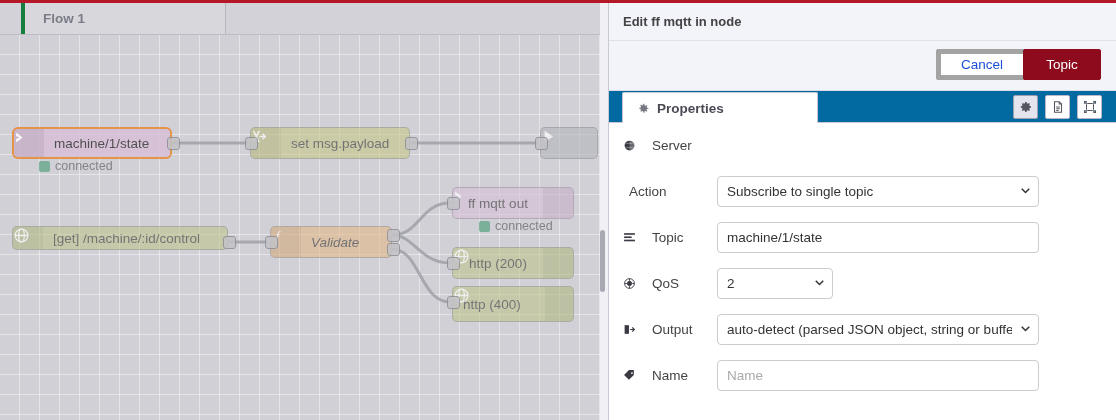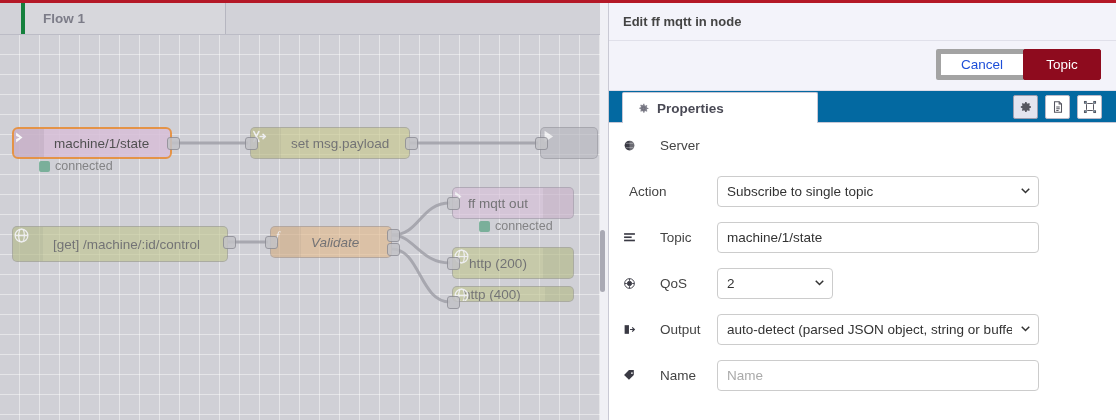--- a/index.html
+++ b/index.html
@@ -75,21 +75,21 @@
   .ico-btn{position:absolute;top:4px;width:25px;height:24px;box-sizing:border-box;border:1px solid #b9b9c8;
            background:#fff;border-radius:2px;display:flex;align-items:center;justify-content:center;cursor:pointer;}
   .ico-btn.active{background:#e4e4ef;border-color:#9d9db0;}
   .ico-btn svg{width:14px;height:14px;}
   #icon-btn-gear{left:404px;}
   #icon-btn-doc{left:436px;}
   #icon-btn-appearance{left:468px;}
 
   .ep-body{position:absolute;left:0;top:120px;width:507px;height:297px;background:#fff;overflow:hidden;}
   .form-row{position:absolute;left:0;width:507px;height:40px;display:flex;align-items:center;}
-  .f-label{width:108px;padding-left:14px;box-sizing:border-box;display:flex;align-items:center;gap:24px;
+  .f-label{width:108px;padding-left:14px;box-sizing:border-box;display:flex;align-items:center;gap:16px;
            font-size:13.5px;color:#444;}
   .f-label svg{width:13px;height:13px;flex:none;}
   .f-link{font-size:13.5px;color:#1f8ad2;display:flex;align-items:center;gap:5px;cursor:pointer;}
   .f-link svg{width:12px;height:12px;}
   .f-input{height:31px;box-sizing:border-box;border:1px solid #ccc;border-radius:4px;background:#fff;
            font-size:13.5px;color:#333;padding:0 9px;font-family:"Liberation Sans",sans-serif;outline:none;}
   .f-input::placeholder{color:#aaa;}
   .f-select{height:31px;box-sizing:border-box;border:1px solid #ccc;border-radius:4px;background:#fff;
             font-size:13.5px;color:#333;padding:0 24px 0 9px;appearance:none;-webkit-appearance:none;
             font-family:"Liberation Sans",sans-serif;outline:none;position:relative;
@@ -163,21 +163,21 @@
 
     <div class="node center" style="left:540px;top:92px;width:58px;height:32px;background:#b6b6bd;">
       <span class="nicon" style="width:100%;background:none;">
         <svg viewBox="0 0 24 24" fill="#fff">
             <path d="M5 4l12 8-12 8V4z"></path>
           </svg>
       </span>
     </div>
     <div class="port" style="left:535px;top:102px;"></div>
 
-    <div class="node" style="left:12px;top:191px;width:216px;height:36px;background:#c0c68e;">
+    <div class="node" style="left:12px;top:191px;width:216px;height:24px;background:#c0c68e;">
       <span class="nicon">
         <svg viewBox="0 0 24 24" fill="none" stroke="#fff" stroke-width="1.8">
           <circle cx="12" cy="12" r="9"></circle>
             <ellipse cx="12" cy="12" rx="4" ry="9"></ellipse>
             <path d="M3 12h18"></path>
         </svg>
       </span>
       <span class="nlabel">[get] /machine/:id/control</span>
     </div>
     <div class="port" style="left:223px;top:201px;"></div>
@@ -213,21 +213,21 @@
         <svg viewBox="0 0 24 24" fill="none" stroke="#fff" stroke-width="1.8">
           <circle cx="12" cy="12" r="9"></circle>
             <ellipse cx="12" cy="12" rx="4" ry="9"></ellipse>
             <path d="M3 12h18"></path>
         </svg>
       </span>
       <span class="nlabel">http (200)</span>
     </div>
     <div class="port" style="left:447px;top:222px;"></div>
 
-    <div class="node icon-right center" style="left:452px;top:251px;width:122px;height:16px;background:#c0c68e;gap:14px;">
+    <div class="node icon-right center" style="left:452px;top:251px;width:122px;height:36px;background:#c0c68e;gap:14px;">
       <span class="nicon">
         <svg viewBox="0 0 24 24" fill="none" stroke="#fff" stroke-width="1.8">
           <circle cx="12" cy="12" r="9"></circle>
             <ellipse cx="12" cy="12" rx="4" ry="9"></ellipse>
             <path d="M3 12h18"></path>
         </svg>
       </span>
       <span class="nlabel">http (400)</span>
     </div>
     <div class="port" style="left:447px;top:261px;"></div>

